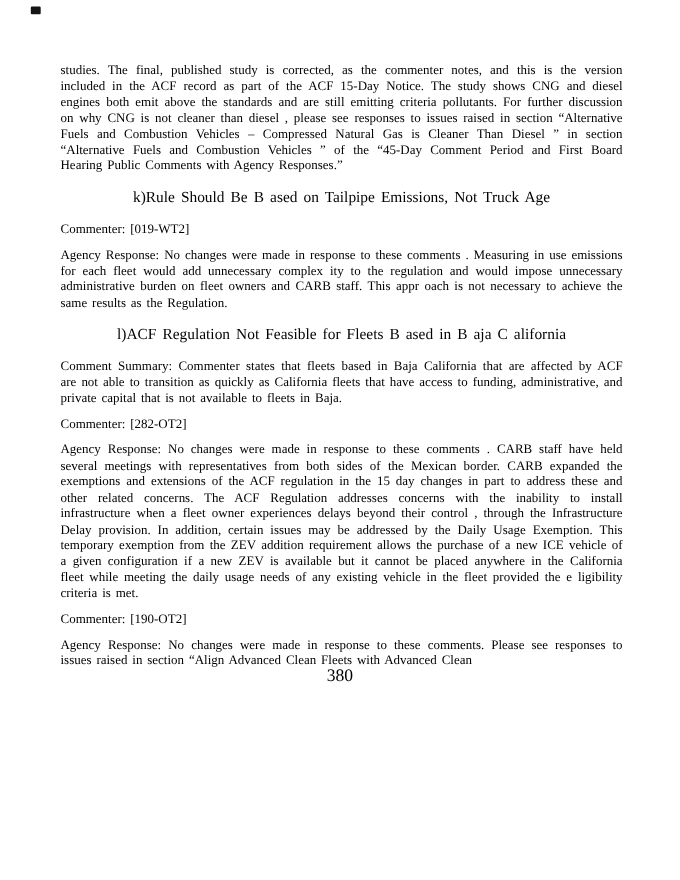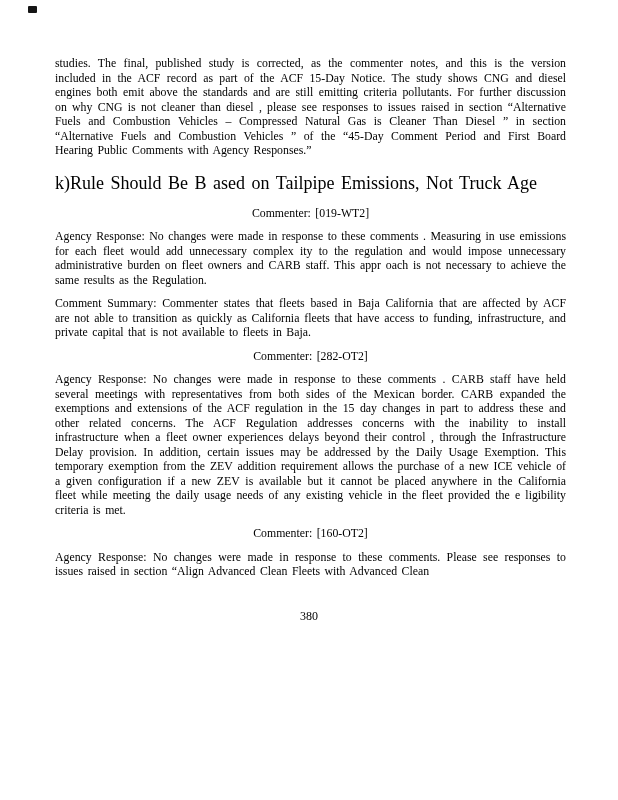--- a/index.html
+++ b/index.html
@@ -38,57 +38,59 @@
     font-size: 11.8px;
     line-height: 1.23;
   }
   .para {
     margin: 0 0 9px 0;
     text-align: justify;
     word-spacing: 1.5px;
   }
   .commenter-line {
     margin: 0 0 9px 0;
-    text-align: center;
+    text-align: left;
     word-spacing: 1.5px;
   }
   .heading {
     font-weight: normal;
-    font-size: 18px;
+    font-size: 14px;
+    text-align: center;
     margin: 14px 0 12px 0;
     word-spacing: 2px;
   }
   .page-number {
     position: absolute;
     left: 0;
     right: 0;
     bottom: 44px;
     text-align: center;
-    font-size: 12px;
+    font-size: 16px;
   }
 </style>
 </head>
 <body>
 
 <div class="page">
 
   <div class="scan-artifact"></div>
 
   <div class="content">
 
     <p class="para">studies. The final, published study is corrected, as the commenter notes, and this is the version included in the ACF record as part of the ACF 15-Day Notice. The study shows CNG and diesel engines both emit above the standards and are still emitting criteria pollutants. For further discussion on why CNG is not cleaner than diesel , please see responses to issues raised in section “Alternative Fuels and Combustion Vehicles – Compressed Natural Gas is Cleaner Than Diesel ” in section “Alternative Fuels and Combustion Vehicles ” of the “45-Day Comment Period and First Board Hearing Public Comments with Agency Responses.”</p>
 
     <h3 class="heading">k)Rule Should Be B ased on Tailpipe Emissions, Not Truck Age</h3>
     <p class="commenter-line">Commenter: [019-WT2]</p>
     <p class="para">Agency Response: No changes were made in response to these comments . Measuring in use emissions for each fleet would add unnecessary complex ity to the regulation and would impose unnecessary administrative burden on fleet owners and CARB staff. This appr oach is not necessary to achieve the same results as the Regulation.</p>
 
-    <p class="para">Comment Summary: Commenter states that fleets based in Baja California that are affected by ACF are not able to transition as quickly as California fleets that have access to funding, infrastructure, and private capital that is not available to fleets in Baja.</p>
+    <h3 class="heading">l)ACF Regulation Not Feasible for Fleets B ased in B aja C alifornia</h3>
+    <p class="para">Comment Summary: Commenter states that fleets based in Baja California that are affected by ACF are not able to transition as quickly as California fleets that have access to funding, administrative, and private capital that is not available to fleets in Baja.</p>
     <p class="commenter-line">Commenter: [282-OT2]</p>
     <p class="para">Agency Response: No changes were made in response to these comments . CARB staff have held several meetings with representatives from both sides of the Mexican border. CARB expanded the exemptions and extensions of the ACF regulation in the 15 day changes in part to address these and other related concerns. The ACF Regulation addresses concerns with the inability to install infrastructure when a fleet owner experiences delays beyond their control , through the Infrastructure Delay provision. In addition, certain issues may be addressed by the Daily Usage Exemption. This temporary exemption from the ZEV addition requirement allows the purchase of a new ICE vehicle of a given configuration if a new ZEV is available but it cannot be placed anywhere in the California fleet while meeting the daily usage needs of any existing vehicle in the fleet provided the e ligibility criteria is met.</p>
 
-    <p class="commenter-line">Commenter: [160-OT2]</p>
+    <p class="commenter-line">Commenter: [190-OT2]</p>
     <p class="para">Agency Response: No changes were made in response to these comments. Please see responses to issues raised in section “Align Advanced Clean Fleets with Advanced Clean</p>
 
   </div>
 
   <div class="page-number">380</div>
 
 </div>
 
 </body></html>

